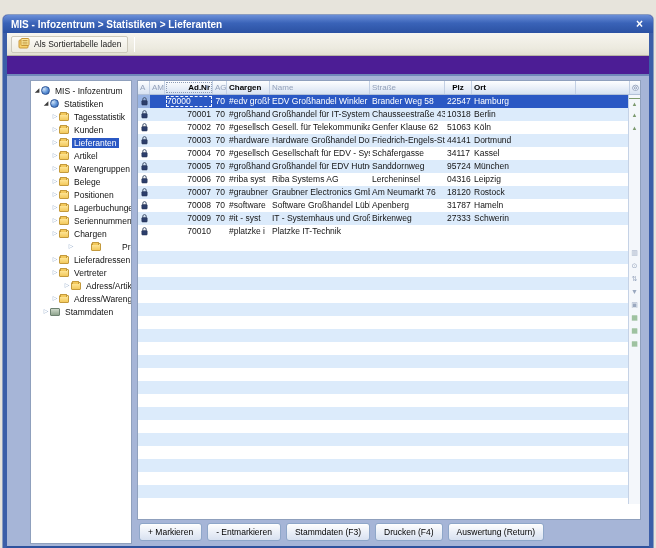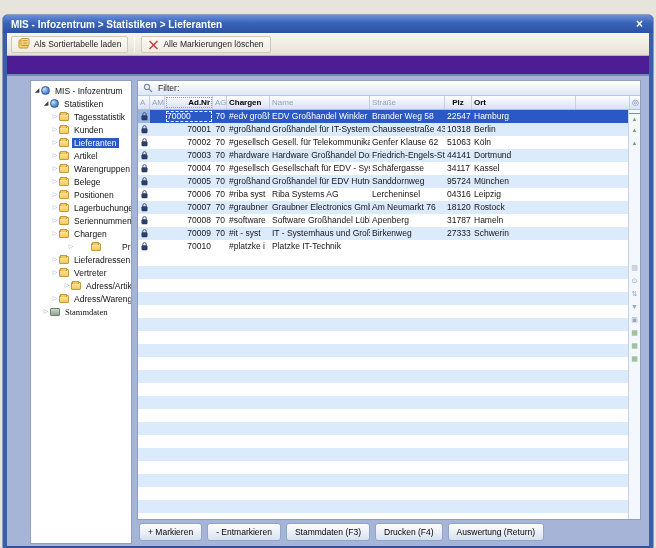--- a/index.html
+++ b/index.html
@@ -113,28 +113,20 @@
           <rect x="1" y="2" width="9" height="8" rx="1" fill="#f8d26a" stroke="#c8963a"></rect>
           <rect x="3" y="0.5" width="8" height="7" rx="1" fill="#fde99c" stroke="#c8963a"></rect>
           <line x1="4.5" y1="2.5" x2="9.5" y2="2.5" stroke="#b98a34" stroke-width="0.8"></line>
           <line x1="4.5" y1="4.2" x2="9.5" y2="4.2" stroke="#b98a34" stroke-width="0.8"></line>
           <line x1="4.5" y1="5.9" x2="9.5" y2="5.9" stroke="#b98a34" stroke-width="0.8"></line>
         </svg>
       </span>
       <span>Als Sortiertabelle laden</span>
     </div>
     <div class="tsep"></div>
-    <div class="tbtn">
-      <span>
-        <svg width="11" height="11" viewBox="0 0 11 11">
-          <path d="M2 1.5 L5.5 5 L9 1.5 L10 2.5 L6.5 6 L10 9.5 L9 10.5 L5.5 7 L2 10.5 L1 9.5 L4.5 6 L1 2.5 Z" fill="#d23b30"></path>
-        </svg>
-      </span>
-      <span>Alle Markierungen löschen</span>
-    </div>
   </div>
 
 
   <div class="content">
 
     <div class="treepanel" id="tree">
         <div class="titem" style="padding-left: 2px;">
           <span class="tri expanded">◢</span>
           <span class="ticon orb"></span>
           <span class="tlabel">MIS - Infozentrum</span>
@@ -212,37 +204,28 @@
         <div class="titem" style="padding-left: 32px;">
           <span class="tri collapsed">▷</span>
           <span class="ticon folder"></span>
           <span class="tlabel">Adress/Artikel</span>
         </div>
         <div class="titem" style="padding-left: 20px;">
           <span class="tri collapsed">▷</span>
           <span class="ticon folder"></span>
           <span class="tlabel">Adress/Warengruppen</span>
         </div>
-        <div class="titem" style="padding-left: 11px; font-family: Liberation Serif, serif;">
+        <div class="titem" style="padding-left: 11px;">
           <span class="tri collapsed">▷</span>
           <span class="ticon case"></span>
           <span class="tlabel">Stammdaten</span>
         </div>
       </div>
 
     <div class="gridpanel">
-      <div class="filterbar">
-        <span>
-          <svg width="10" height="10" viewBox="0 0 10 10">
-            <circle cx="4" cy="4" r="2.6" fill="#eef2f8" stroke="#7d8aa0" stroke-width="1.1"></circle>
-            <line x1="6" y1="6" x2="9" y2="9" stroke="#7d8aa0" stroke-width="1.3"></line>
-          </svg>
-        </span>
-        <span>Filter:</span>
-      </div>
       <div class="gridheader" id="ghead">
           <div class="hcell" style="width: 12px;">A</div>
           <div class="hcell" style="width: 15px;">AM</div>
           <div class="hcell strong sorted" style="width: 48px; text-align: right;">Ad.Nr<span class="sortglyph">▼</span></div>
           <div class="hcell" style="width: 14px; text-align: right;">AG</div>
           <div class="hcell strong" style="width: 43px;">Chargen</div>
           <div class="hcell" style="width: 100px;">Name</div>
           <div class="hcell" style="width: 75px;">Straße</div>
           <div class="hcell strong" style="width: 27px; text-align: center;">Plz</div>
           <div class="hcell strong" style="width: 104px;">Ort</div>

